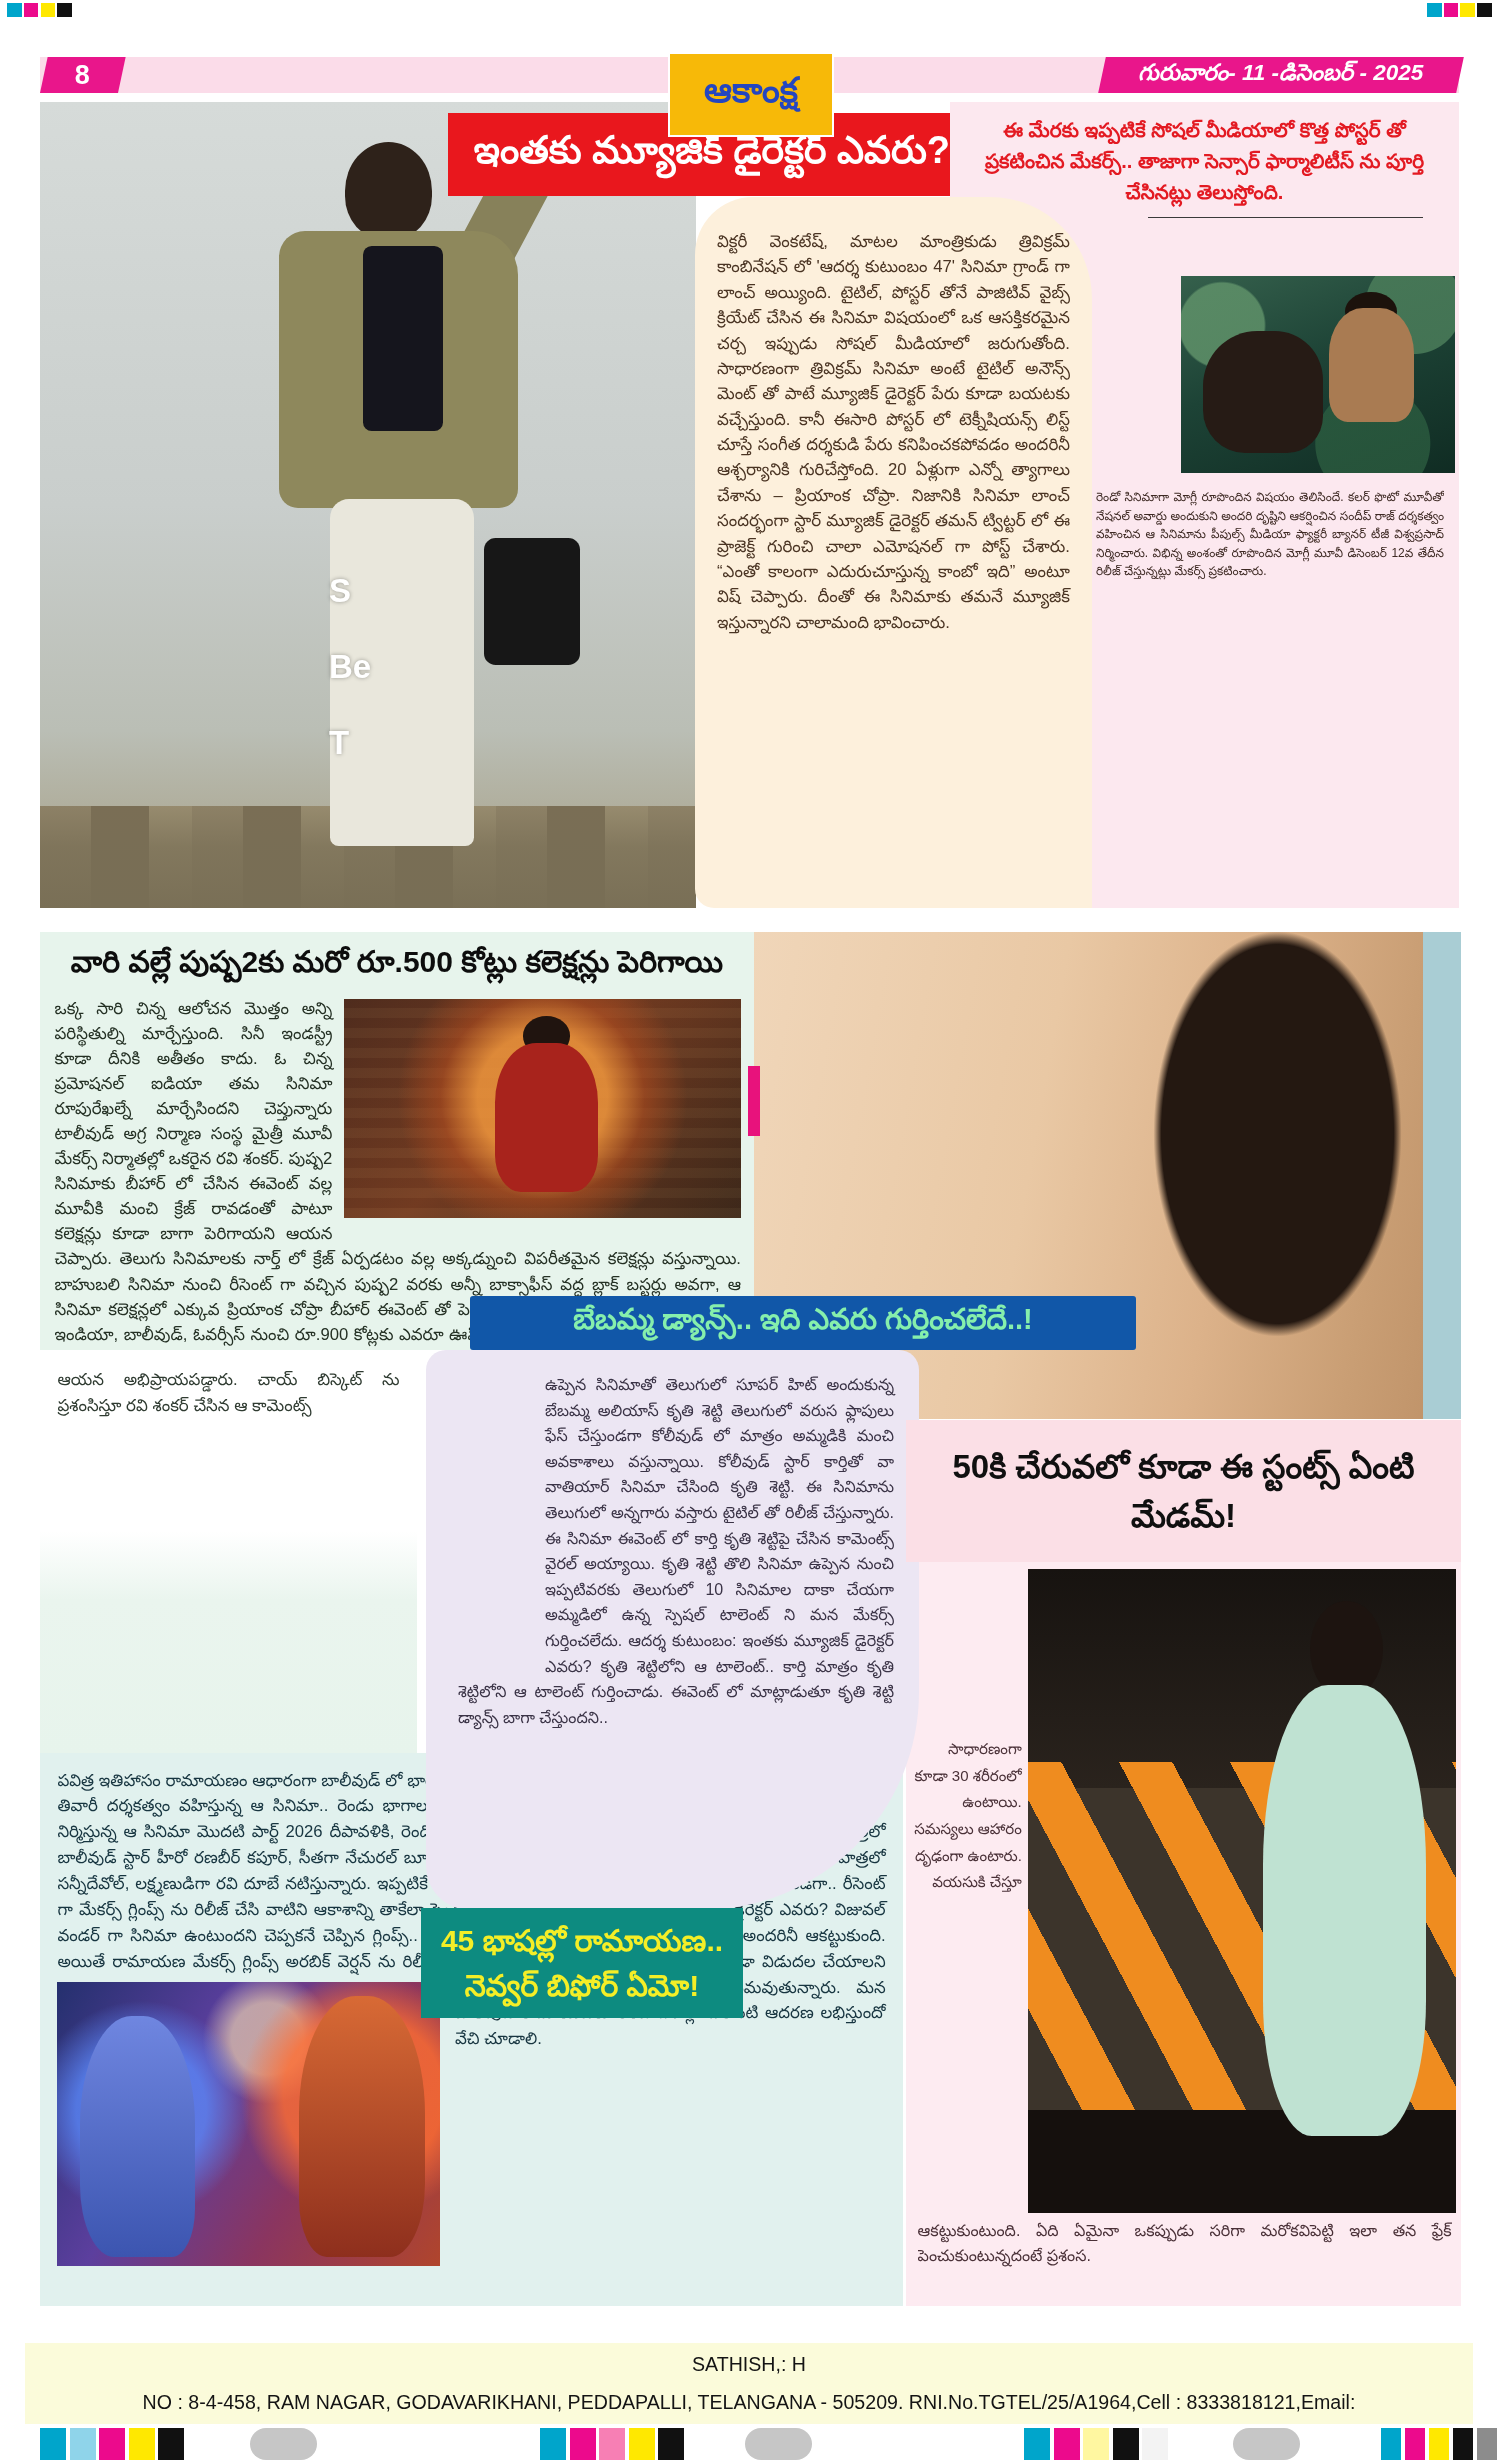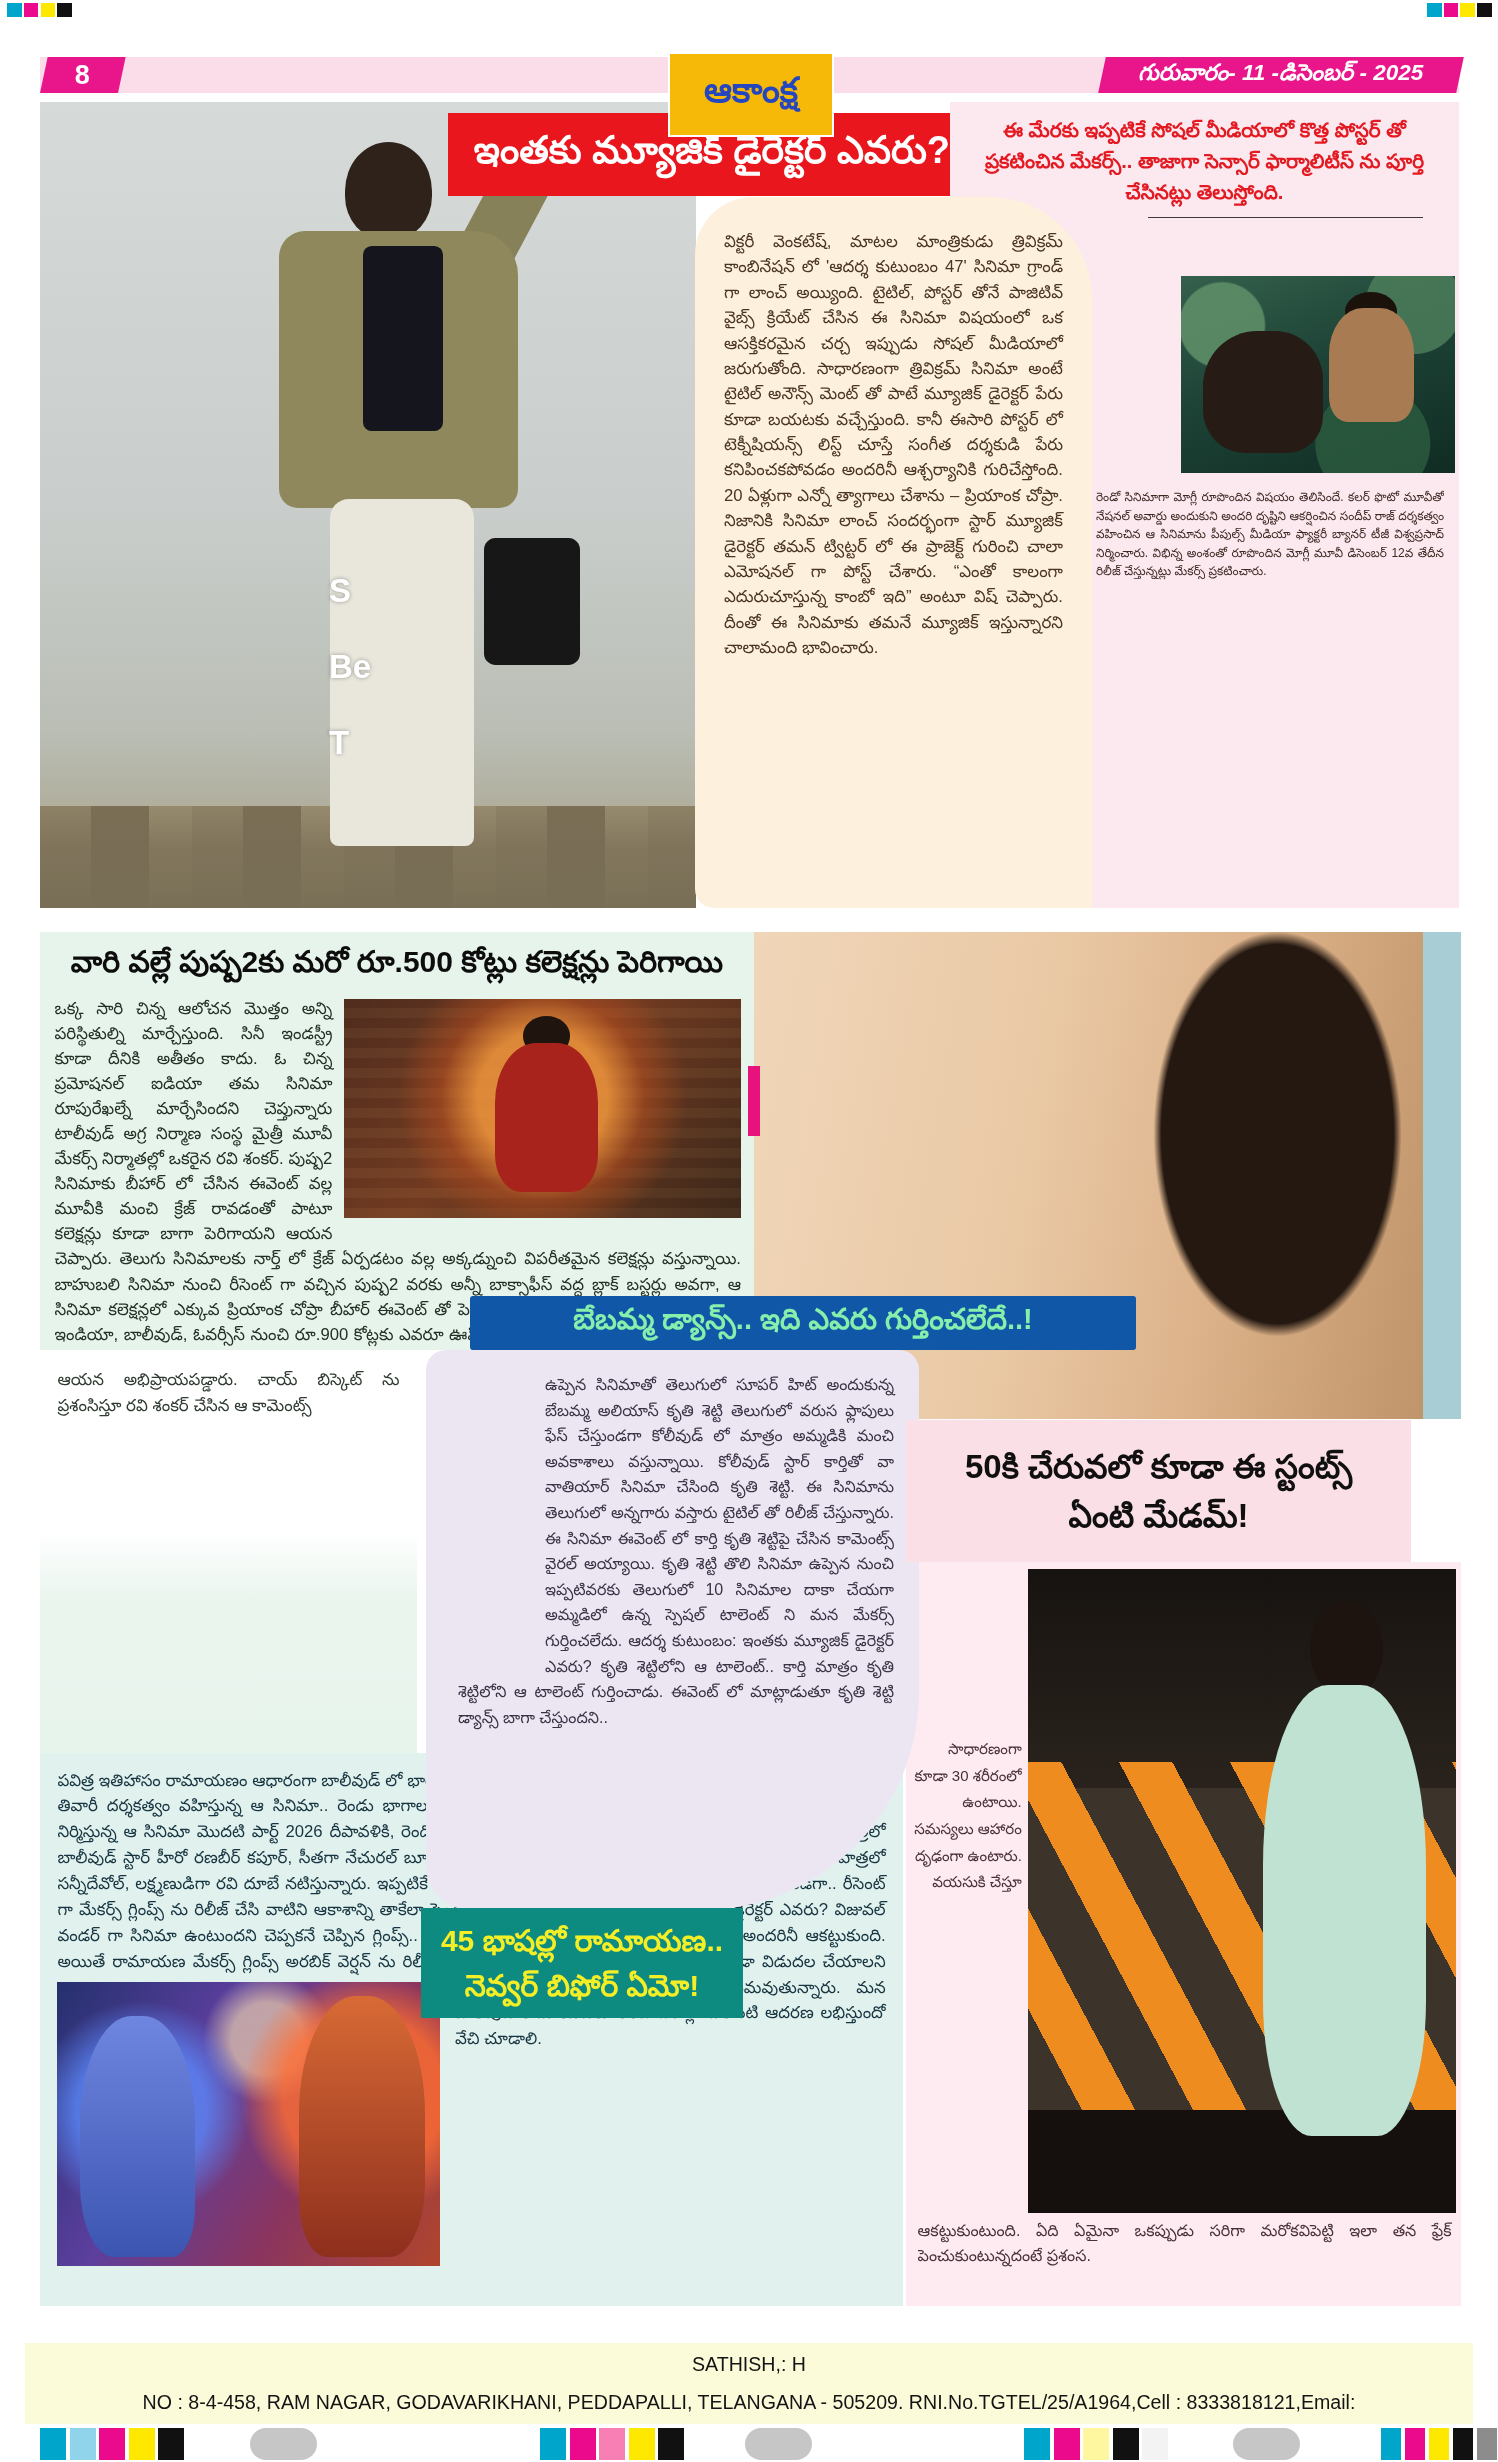--- a/index.html
+++ b/index.html
@@ -26,21 +26,21 @@
     repeating-linear-gradient(90deg,#8d8166 0 51px,#7a6e55 51px 109px,#978b6e 109px 152px);}
   #fig-head{position:absolute;left:305px;top:40px;width:87px;height:98px;background:#2e221a;border-radius:50% 50% 45% 45%;}
   #fig-arm{position:absolute;left:432px;top:13px;width:57px;height:218px;background:#87815a;border-radius:29px;transform:rotate(28deg);}
   #fig-jacket{position:absolute;left:239px;top:129px;width:239px;height:277px;background:#8e885c;border-radius:26px 44px 19px 19px;}
   #fig-shirt{position:absolute;left:323px;top:144px;width:80px;height:185px;background:#15151d;border-radius:8.7px;}
   #fig-pants{position:absolute;left:290px;top:397px;width:144px;height:347px;background:#e9e7dc;border-radius:19px 19px 8.7px 8.7px;}
   #fig-bag{position:absolute;left:444px;top:436px;width:96px;height:127px;background:#171717;border-radius:11.6px;}
   #hero-letters{position:absolute;left:289px;top:451px;color:#ffffff;font-size:33px;font-weight:bold;white-space:pre-line;line-height:2.3;text-shadow:0 0 4.4px rgba(0,0,0,.35);}
   #red-banner{left:448px;top:113px;width:502px;height:83px;background:#e9171d;z-index:4;display:flex;align-items:center;justify-content:flex-end;}
   #red-banner span{color:#fff;font-size:38px;font-weight:bold;white-space:nowrap;}
-  #cream-panel{left:695px;top:197px;width:397px;height:711px;background:#fdf0dc;border-radius:58px 102px 0 19px;z-index:2;padding:32px 29px;box-sizing:border-box;color:#4a3423;font-size:16.7px;line-height:1.52;}
+  #cream-panel{left:695px;top:197px;width:397px;height:711px;background:#fdf0dc;border-radius:58px 102px 0 19px;z-index:2;padding:32px 22px;box-sizing:border-box;color:#4a3423;font-size:16.7px;line-height:1.52;}
   
   #pink-panel{left:950px;top:102px;width:509px;height:806px;background:#fce8ef;border-radius:0 0 0 44px;z-index:1;}
   #mowgli-headline{padding:14.5px 8.7px 0;text-align:center;font-size:36px;font-weight:bold;color:#1a1e50;}
   #mowgli-subhead{margin:13px 16px 0;text-align:center;font-size:20px;font-weight:bold;color:#e31a22;line-height:1.55;}
   #mowgli-divider{width:54%;height:1.5px;background:#3a3a3a;margin:8.7px 36px 0 auto;}
   #mowgli-caption{position:absolute;left:4.4px;top:190px;width:93px;text-align:right;color:#d3202a;font-weight:bold;font-size:16px;line-height:1.85;}
   #photo-jungle{position:absolute;left:231px;top:174px;width:274px;height:197px;overflow:hidden;
     background:radial-gradient(circle at 15% 25%,rgba(95,145,105,.85) 0 42px,transparent 44px),
     radial-gradient(circle at 85% 15%,rgba(75,125,90,.85) 0 48px,transparent 49px),
     radial-gradient(circle at 70% 85%,rgba(45,95,65,.75) 0 57px,transparent 58px),
@@ -65,21 +65,21 @@
     background:linear-gradient(100deg,#f0d6b9 0%,#e9c8a4 40%,#dcb28a 65%,#c99e74 85%,#bd9066 100%);}
   .woman-hair{position:absolute;right:6%;top:-6%;width:40%;height:95%;background:radial-gradient(ellipse at center,#241811 0 58%,transparent 62%);}
   .woman-edge{position:absolute;right:0;top:0;width:38px;height:100%;background:#a9cdd4;}
   #blue-banner{left:470px;top:1296px;width:666px;height:54px;background:#1157a8;z-index:6;display:flex;align-items:center;justify-content:center;border-radius:2.9px;}
   #blue-banner span{color:#86efac;font-size:29px;font-weight:bold;white-space:nowrap;}
   #left-col{left:40px;top:1350px;width:377px;height:403px;background:linear-gradient(180deg,#ffffff 0%,#ffffff 45%,#eaf5ee 62%,#e7f4ec 100%);display:flex;align-items:flex-start;padding:17.4px;box-sizing:border-box;color:#2f3b31;font-size:16.7px;line-height:1.55;z-index:1;}
   #lavender-panel{left:426px;top:1350px;width:493px;height:560px;background:#ece6f3;border-radius:20px 20px 218px 44px;z-index:2;padding:22px 25px 29px 32px;box-sizing:border-box;color:#3a3346;font-size:16px;line-height:1.6;}
   .oval-spacer{float:left;width:109px;height:247px;margin:51px 10px 0 -32px;}
   #red-oval{left:212px;top:1412px;width:307px;height:216px;background:#8d1110;border:9.4px solid #ffe70c;border-radius:50%;z-index:4;display:flex;align-items:center;justify-content:center;text-align:center;color:#ffffff;font-size:18px;font-weight:bold;line-height:1.5;padding:19px 33px;box-sizing:border-box;}
   
-  #gym-headline{left:906px;top:1420px;width:505px;height:142px;background:#fbdfe6;z-index:3;display:flex;align-items:center;justify-content:center;text-align:center;font-size:33px;font-weight:bold;color:#101010;line-height:1.5;padding:0 44px;box-sizing:border-box;}
+  #gym-headline{left:906px;top:1420px;width:555px;height:142px;background:#fbdfe6;z-index:3;display:flex;align-items:center;justify-content:center;text-align:center;font-size:33px;font-weight:bold;color:#101010;line-height:1.5;padding:0 44px;box-sizing:border-box;}
   #gym-panel{left:906px;top:1562px;width:555px;height:744px;background:#fdebf1;z-index:1;}
   #photo-gym{position:absolute;left:122px;top:7.3px;width:428px;height:644px;background:#3c342b;overflow:hidden;}
   .gym-ceil{position:absolute;top:0;left:0;width:100%;height:34%;background:linear-gradient(#171310,#2a231d);}
   .gym-beams{position:absolute;top:30%;left:0;width:100%;height:55%;background:repeating-linear-gradient(62deg,transparent 0 51px,#ef8c1f 51px 98px);}
   .gym-floor{position:absolute;bottom:0;left:0;width:100%;height:16%;background:#15100d;}
   .gym-woman{position:absolute;left:55%;top:18%;width:38%;height:70%;background:#bfe2d2;border-radius:40% 40% 30% 30%;}
   .gym-head{position:absolute;left:66%;top:5%;width:17%;height:15%;background:#1d1410;border-radius:50%;}
   #gym-side{position:absolute;left:5.8px;top:174px;width:110px;height:471px;font-size:15px;line-height:1.78;color:#4a3138;text-align:right;overflow:hidden;}
   #gym-bottom{position:absolute;left:11.6px;top:657px;width:534px;height:80px;font-size:16px;line-height:1.55;color:#4a3138;overflow:hidden;}
   

